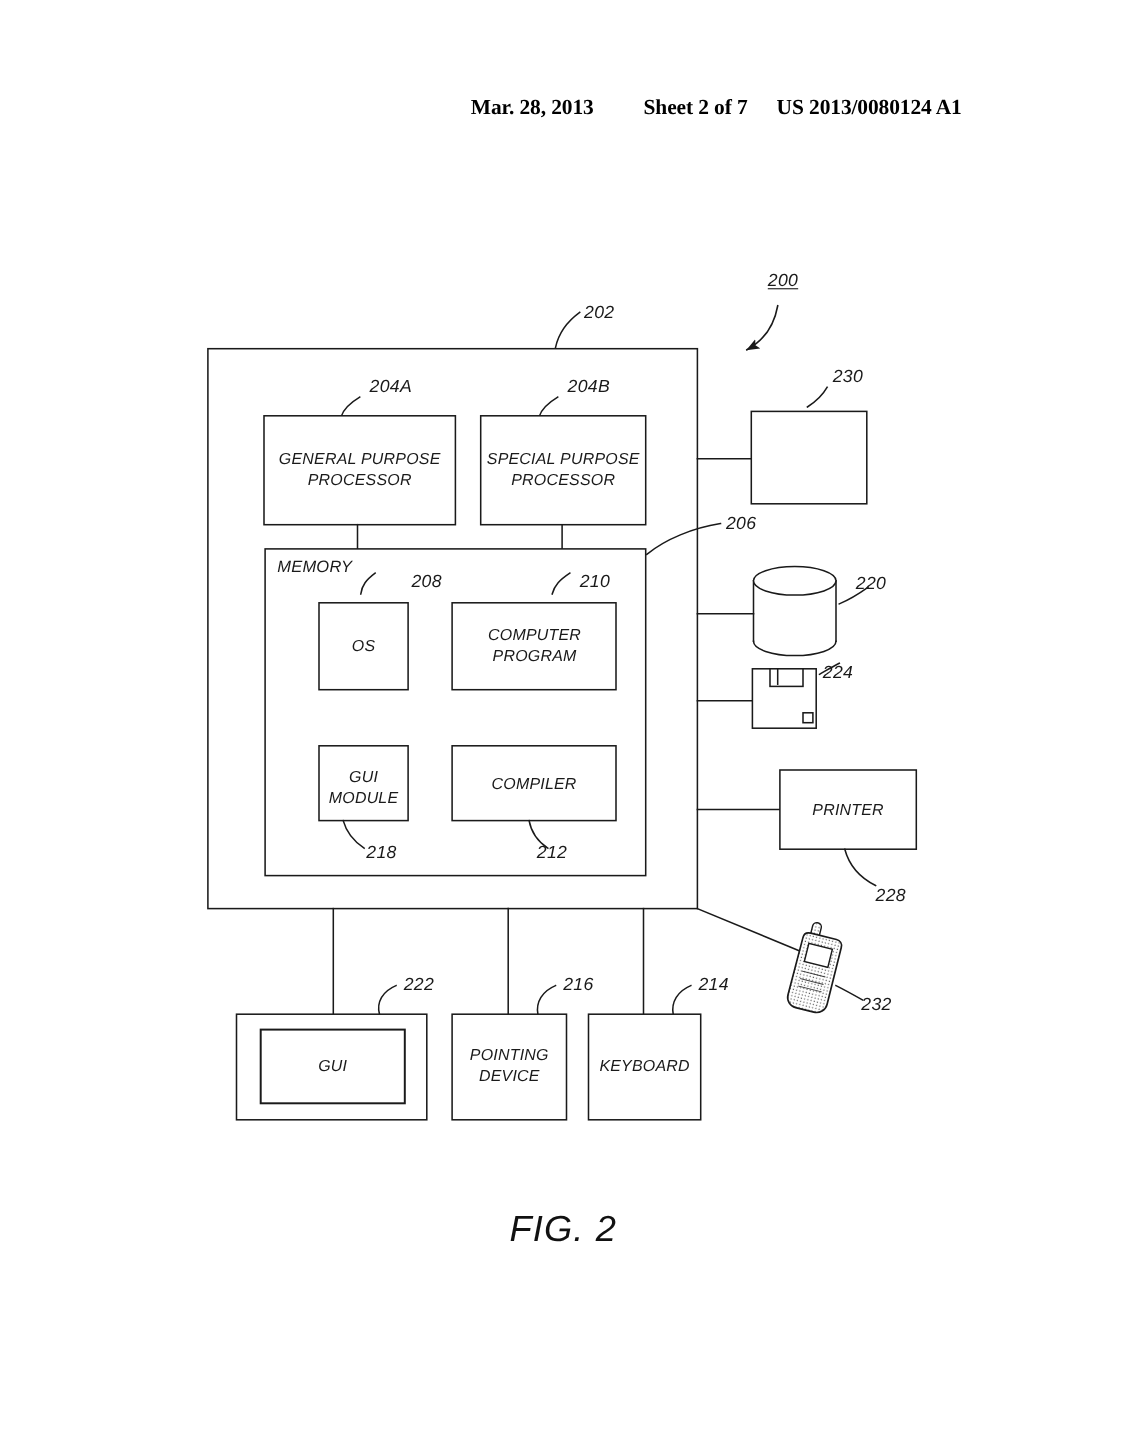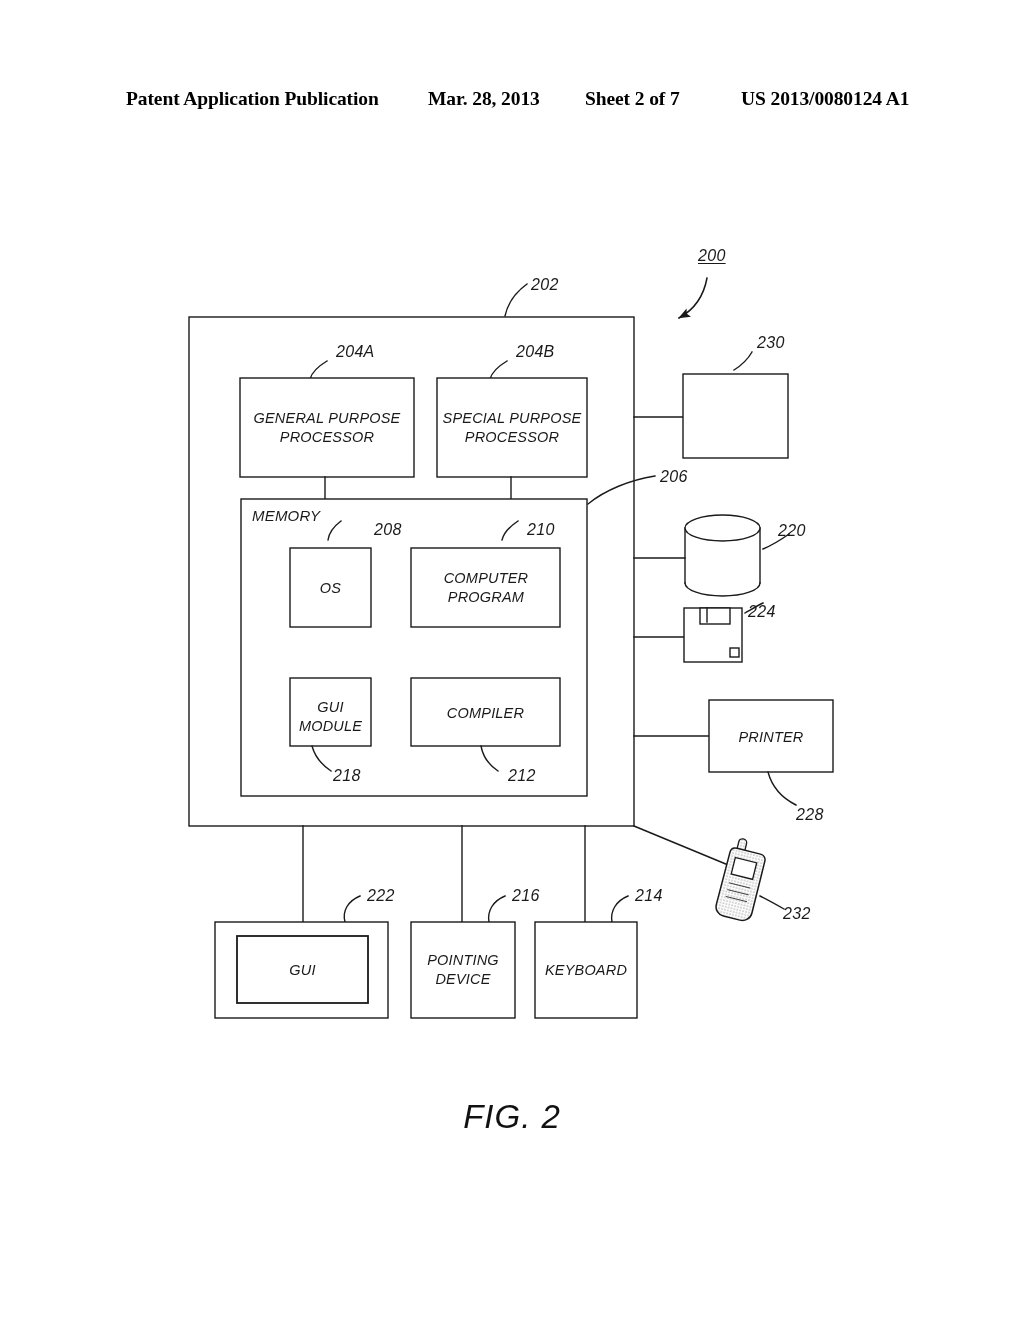--- a/index.html
+++ b/index.html
@@ -28,21 +28,21 @@
     align-items: baseline;
     font-family: "Liberation Serif", serif;
     font-weight: bold;
     font-size: 19.5px;
     letter-spacing: -0.1px;
     white-space: nowrap;
   }
   .pub-header .hdr-title { position: absolute; left: 126px; }
   .pub-header .hdr-date  { position: absolute; left: 428px; }
   .pub-header .hdr-sheet { position: absolute; left: 585px; }
-  .pub-header .hdr-num   { position: absolute; left: 706px; margin-left: 35px; }
+  .pub-header .hdr-num   { position: absolute; left: 706px; }
 
   
   #figure {
     position: absolute;
     top: 0;
     left: 0;
     width: 1024px;
     height: 1320px;
   }
 
@@ -85,21 +85,20 @@
     font-weight: normal;
     font-size: 33px;
     letter-spacing: 1px;
     color: #111111;
   }
 </style>
 </head>
 <body>
 
 <div class="pub-header">
-  <span class="hdr-title">Patent Application Publication</span>
   <span class="hdr-date">Mar. 28, 2013</span>
   <span class="hdr-sheet">Sheet 2 of 7</span>
   <span class="hdr-num">US 2013/0080124 A1</span>
 </div>
 
 <svg id="figure" viewBox="0 0 1024 1320" xmlns="http://www.w3.org/2000/svg">
   <defs>
     <marker id="arrowhead" markerWidth="9" markerHeight="9" refX="7.5" refY="3.2" orient="auto" markerUnits="strokeWidth">
       <path d="M0,0 L8,3.2 L0,6.4 L1.6,3.2 Z" fill="#1a1a1a"></path>
     </marker>
@@ -222,21 +221,21 @@
 <div class="lbl ref" style="left:527px; top:519px;">210</div>
 
 <div class="lbl box-text" style="left:290px; top:579px; width:81px;">OS</div>
 <div class="lbl box-text" style="left:411px; top:569px; width:150px;">COMPUTER
 PROGRAM</div>
 <div class="lbl box-text" style="left:290px; top:698px; width:81px;">GUI
 MODULE</div>
 <div class="lbl box-text" style="left:411px; top:704px; width:149px;">COMPILER</div>
 
 <div class="lbl ref" style="left:333px; top:765px;">218</div>
-<div class="lbl ref" style="left:508px; top:765px;">212</div>
+<div class="lbl ref" style="left:488px; top:765px;">212</div>
 
 <div class="lbl ref" style="left:660px; top:466px;">206</div>
 
 <div class="lbl ref" style="left:757px; top:332px;">230</div>
 <div class="lbl ref" style="left:778px; top:520px;">220</div>
 <div class="lbl ref" style="left:748px; top:601px;">224</div>
 <div class="lbl box-text" style="left:709px; top:728px; width:124px;">PRINTER</div>
 <div class="lbl ref" style="left:796px; top:804px;">228</div>
 <div class="lbl ref" style="left:783px; top:903px;">232</div>
 

